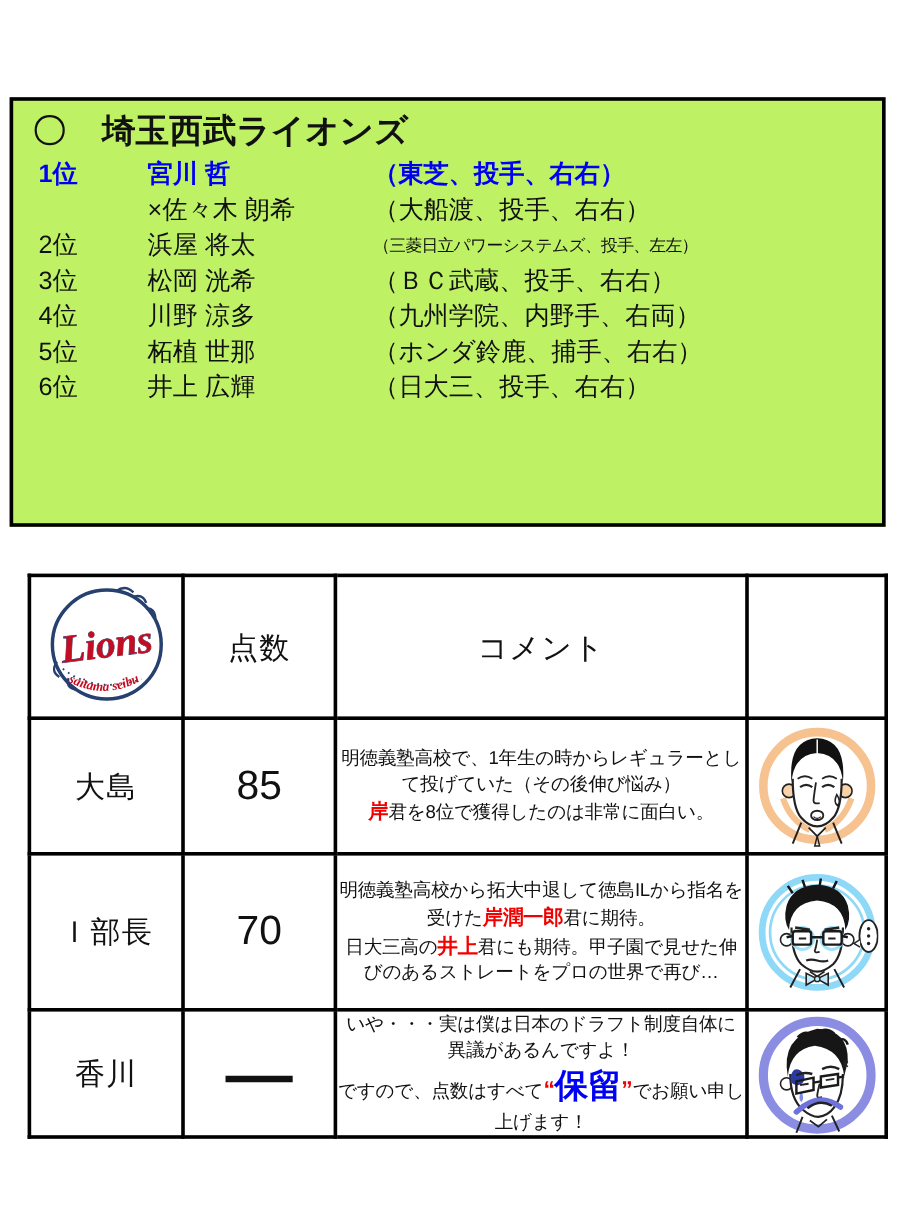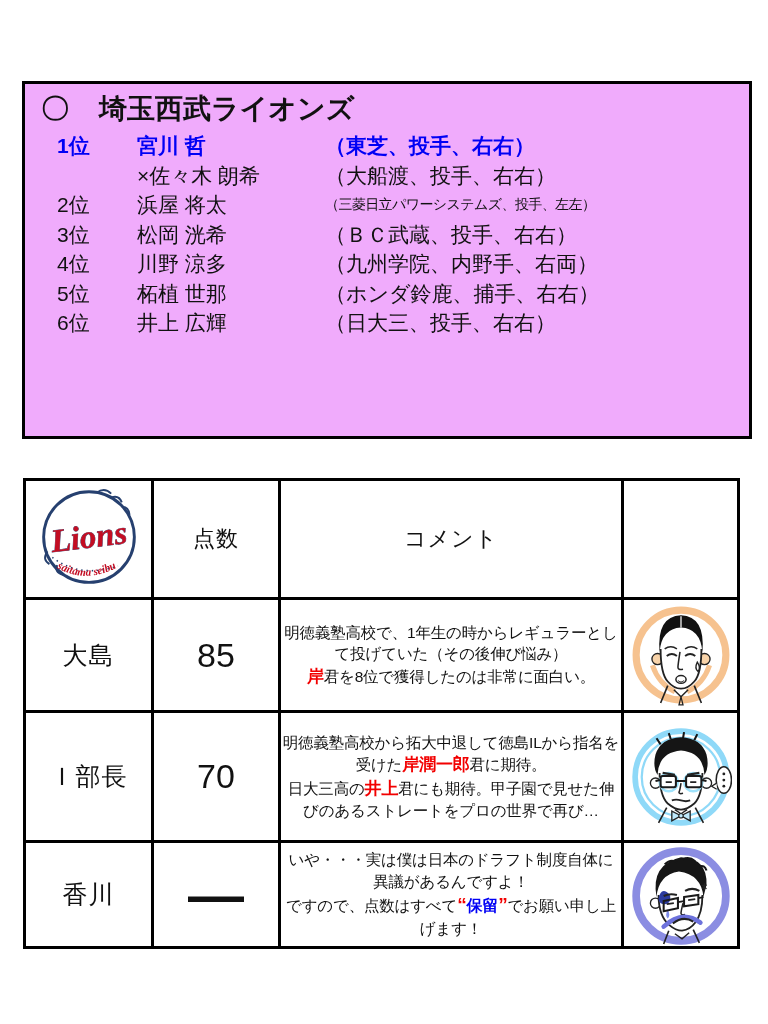--- a/index.html
+++ b/index.html
@@ -3,54 +3,54 @@
 <meta charset="utf-8">
 <style>
   html,body{margin:0;padding:0;}
   body{
     width:768px;height:1024px;background:#ffffff;position:relative;
     font-family:"Liberation Sans","DejaVu Sans",sans-serif;color:#111;
     overflow:hidden;
   }
   
   .draft-box{
-    position:absolute;left:22px;top:81px;width:730px;height:358px;
-    border:3px solid #000;box-sizing:border-box;padding-top:4px;background:#f0abfc;
+    position:absolute;left:8px;top:81px;width:730px;height:358px;
+    border:3px solid #000;box-sizing:border-box;padding-top:4px;background:#bef264;
   }
   .draft-title{font-size:28px;font-weight:bold;padding:2px 0 3px 16px;white-space:nowrap;}
   .draft-title .mark{display:inline-block;margin-right:30px;}
   .draft-row{display:flex;font-size:21px;line-height:29.5px;white-space:nowrap;}
-  .draft-row .rank{flex:none;width:112px;padding-left:32px;box-sizing:border-box;}
+  .draft-row .rank{flex:none;width:112px;padding-left:21px;box-sizing:border-box;}
   .draft-row .name{flex:none;width:188px;}
   .draft-row .info{flex:1;}
   .row-blue{color:#0000f5;font-weight:bold;}
   .info-small{font-size:14px;letter-spacing:-0.6px;line-height:29.5px;}
   
   .score-table{
     position:absolute;left:23px;top:478px;border-collapse:collapse;table-layout:fixed;background:#fff;
   }
   .score-table td{
     border:3px solid #000;text-align:center;vertical-align:middle;
     padding:0;overflow:hidden;background:#fff;
   }
-  .hdr-cell{font-size:22px;letter-spacing:1px;font-family:Liberation Mono, monospace;}
+  .hdr-cell{font-size:25px;letter-spacing:1px;font-family:Liberation Mono, monospace;}
   .r-head td{height:116px;}
   .r-1 td{height:110px;}
   .r-2 td{height:127px;}
   .r-3 td{height:103px;}
   .name-cell{font-size:25px;letter-spacing:1px;}
   .score-cell{font-size:34px;}
   .score-dash{font-size:56px;font-weight:bold;line-height:1;}
   .comment-cell{
     text-align:left;vertical-align:middle;padding:4px 7px;
     font-size:15.5px;line-height:1.38;white-space:pre-line;letter-spacing:-0.2px;
   }
   .seg-red{color:#f20000;font-weight:bold;font-size:17px;}
   .seg-quote{color:#f20000;font-weight:bold;font-size:19px;}
-  .seg-blue{color:#0000f5;font-weight:bold;font-size:16px;}
+  .seg-blue{color:#0000f5;font-weight:bold;font-size:28px;}
   .avatar-cell svg{display:block;margin:0 auto;}
   .logo-cell svg{display:block;margin:0 auto;}
 </style>
 </head>
 <body>
 
 <div class="draft-box">
   <div class="draft-title">
     <span class="mark">〇</span><span>埼玉西武ライオンズ</span>
   </div>

